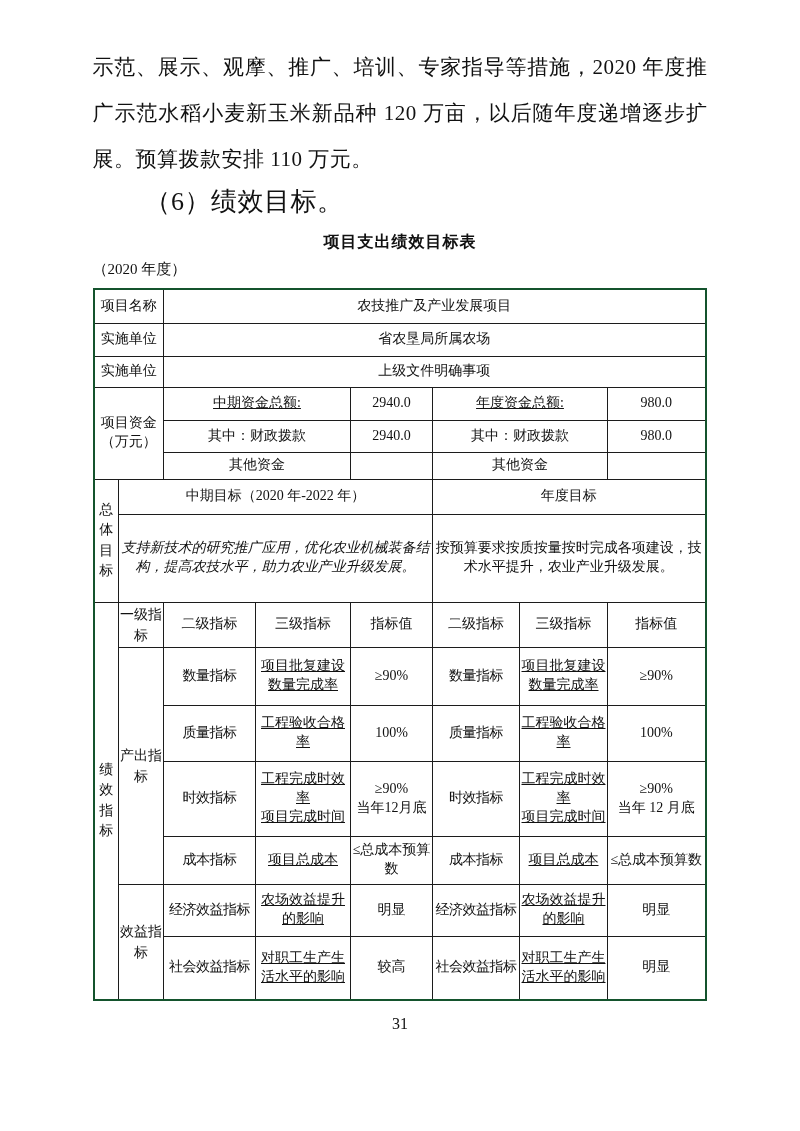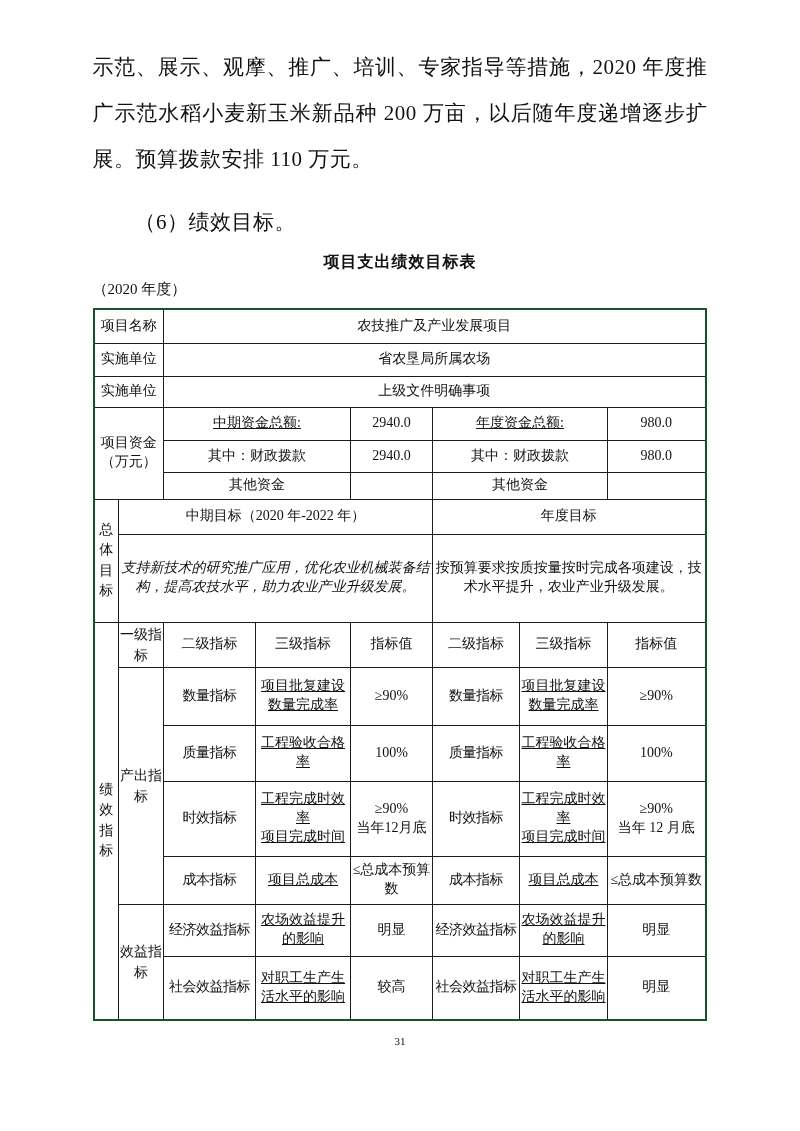--- a/index.html
+++ b/index.html
@@ -22,25 +22,24 @@
     text-align:justify;
     text-align-last:justify;
     letter-spacing:0.5px;
     white-space:nowrap;
   }
   .para-line.last{
     text-align:left;
     text-align-last:left;
   }
   .item-line{
-    font-size:21px;
+    font-size:26px;
     line-height:40px;
     text-indent:2em;
     letter-spacing:0.5px;
-    margin-top:20px;
   }
   
   .table-title{
     margin:10px 0 0 0;
     text-align:center;
     font-size:16px;
     font-weight:bold;
     letter-spacing:1px;
   }
   .table-subtitle{
@@ -83,32 +82,32 @@
     padding:4px 3px;
     font-style:italic;
   }
   td.goal-right{
     text-align:center;
     padding:4px 3px;
   }
   td.l2{letter-spacing:-0.5px;}
   .pageno{
     text-align:center;
-    font-size:11px;
+    font-size:16px;
     margin-top:14px;
   }
 </style>
 </head>
 <body>
 
 <div class="page">
 
   <div class="para">
     <div class="para-line">示范、展示、观摩、推广、培训、专家指导等措施，2020 年度推</div>
-    <div class="para-line">广示范水稻小麦新玉米新品种 200 万亩，以后随年度递增逐步扩</div>
+    <div class="para-line">广示范水稻小麦新玉米新品种 120 万亩，以后随年度递增逐步扩</div>
     <div class="para-line last">展。预算拨款安排 110 万元。</div>
     <div class="item-line">（6）绩效目标。</div>
   </div>
 
   <div class="table-title">项目支出绩效目标表</div>
   <div class="table-subtitle">（2020 年度）</div>
 
   <table class="perf">
     <colgroup>
       <col style="width:25px">

